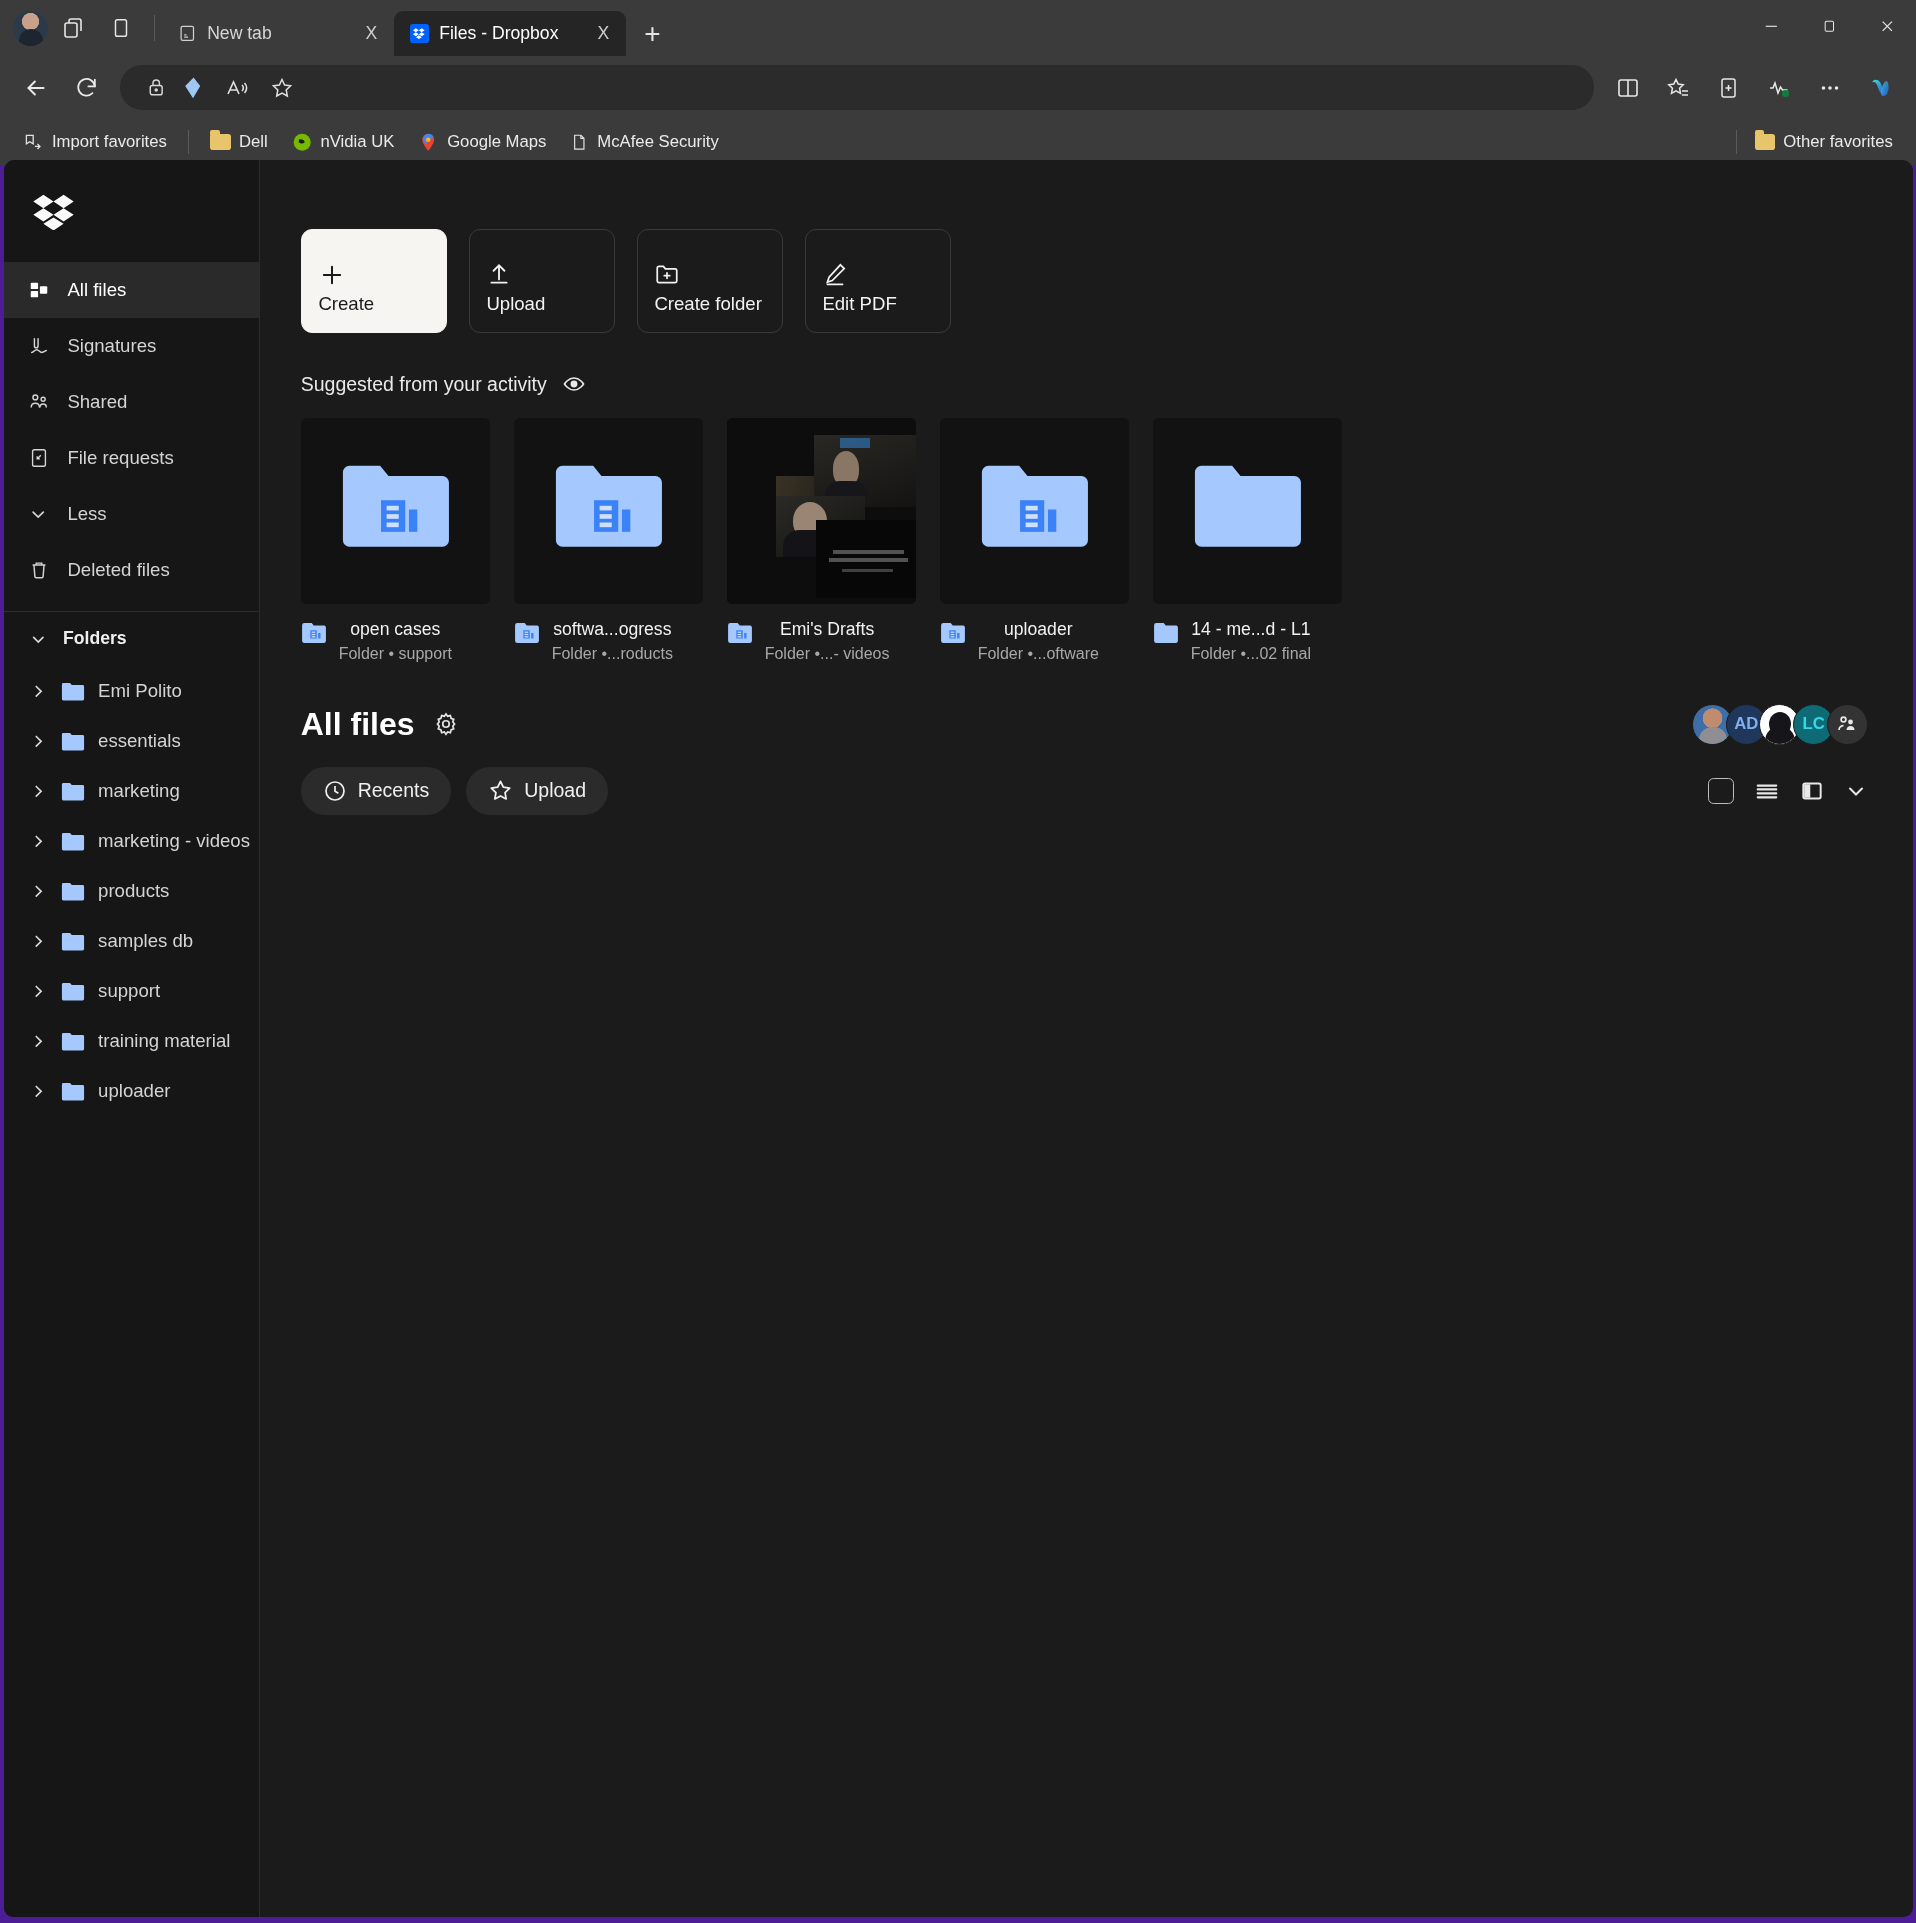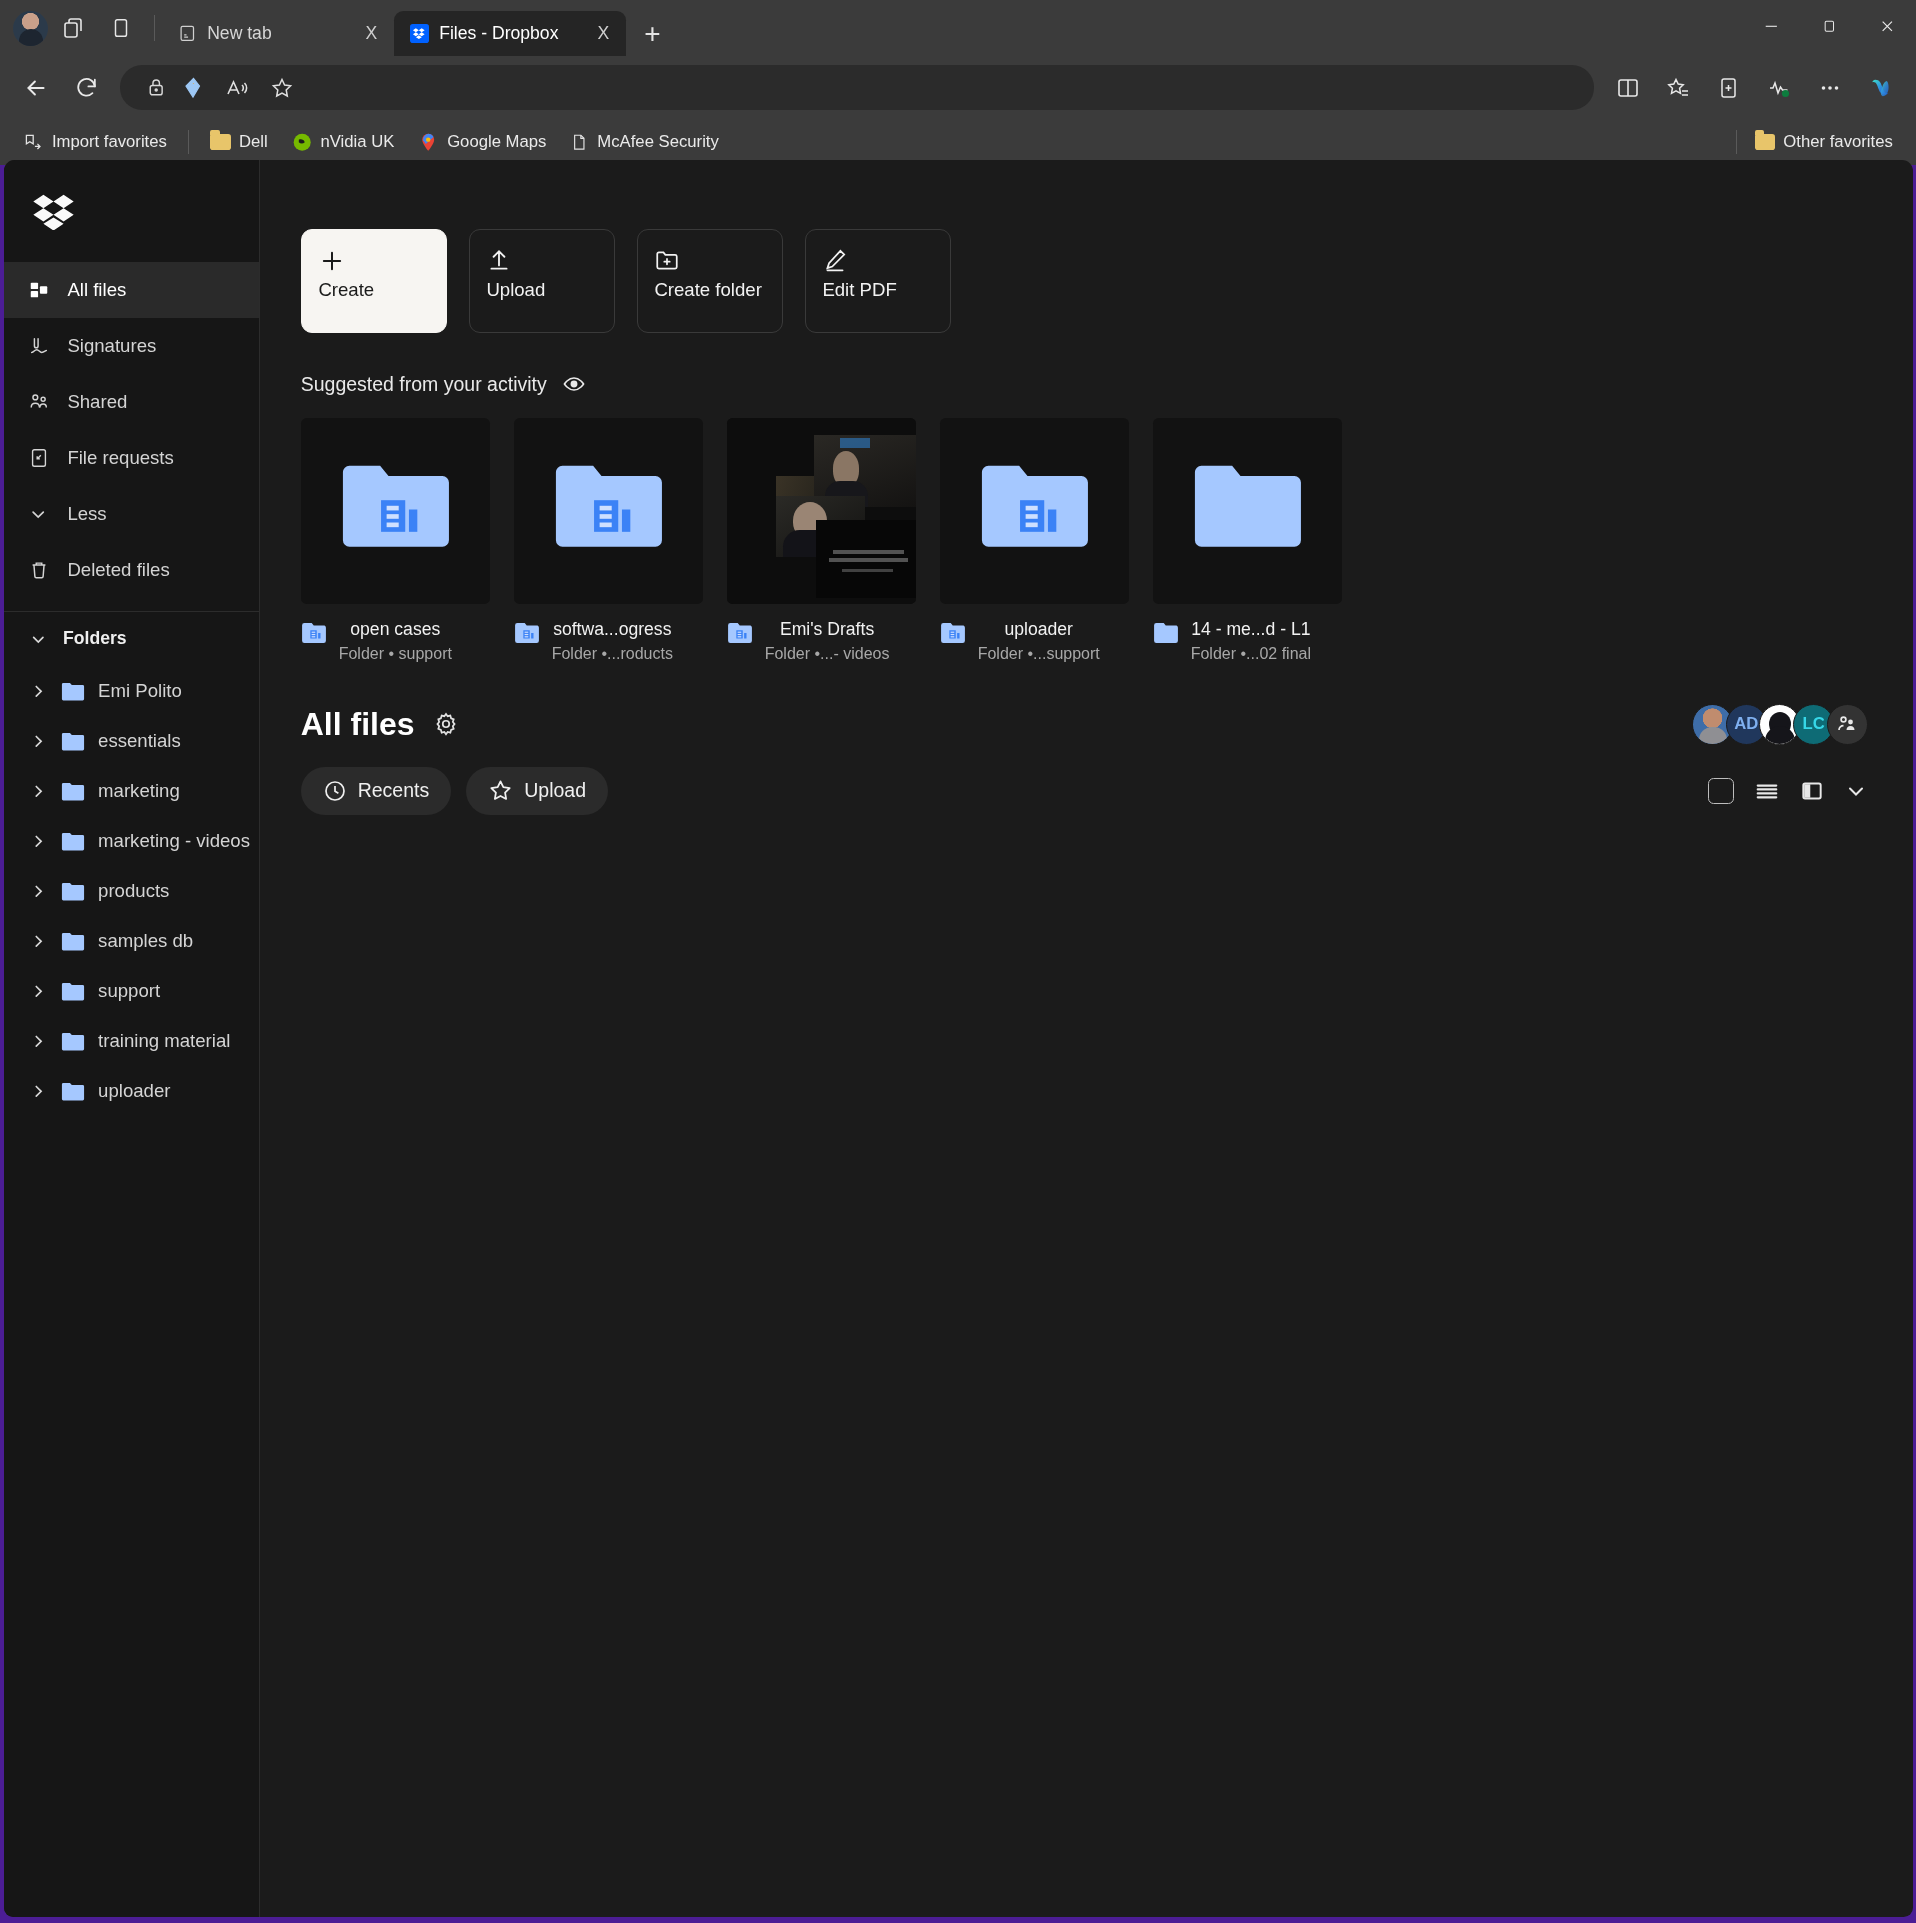--- a/index.html
+++ b/index.html
@@ -110,21 +110,21 @@
   .chev { width: 20.4px; display: flex; align-items: center; justify-content: center; color: #d9d9d9; flex: none; }
   .f-ico { width: 24px; height: 20.4px; flex: none; }
 
   
   .main { flex: 1; height: 100%; padding: 69px 0 0 41px; overflow: hidden; }
 
   .actionbar { display: flex; gap: 22px; }
   .action-card {
     width: 146px; height: 104px; border: 0.9px solid #3a3a3a; border-radius: 11px;
     background: #1b1b1b; color: #f2f2f2; padding: 16.7px 15px 0 16.7px;
-    display: flex; flex-direction: column; justify-content: flex-start;
+    display: flex; flex-direction: column; justify-content: flex-end;
   }
   .action-card.primary { background: #f7f5f2; color: #1a1a1a; border-color: #f7f5f2; }
   .action-ico { height: 32px; display: flex; align-items: flex-start; }
   .action-label { font-size: 18.6px; padding-bottom: 16.7px; white-space: nowrap; }
 
   .suggest-head {
     display: flex; align-items: center; gap: 15px; margin-top: 39px; color: #e9e9e9; font-size: 19.5px;
   }
 
   .cards { display: flex; gap: 24px; margin-top: 22px; text-align: center; }
@@ -715,21 +715,21 @@
                 <path d="M1 3.5A2.5 2.5 0 0 1 3.5 1h8l2.2 2.8h11.8A2.5 2.5 0 0 1 27 6.3v14.2A2.5 2.5 0 0 1 24.5 23h-21A2.5 2.5 0 0 1 1 20.5z" fill="#a5c8ff"></path>
                 <rect x="10" y="9" width="7" height="9" fill="#3b82f6"></rect>
                   <rect x="18.5" y="12" width="2.6" height="6" fill="#3b82f6"></rect>
                 <rect x="11.4" y="10.5" width="4" height="1.3" fill="#cfe0ff"></rect>
                   <rect x="11.4" y="13" width="4" height="1.3" fill="#cfe0ff"></rect>
                   <rect x="11.4" y="15.5" width="4" height="1.3" fill="#cfe0ff"></rect>
               </svg>
             </span>
             <span>
               <span class="card-name" style="display:block;">uploader</span>
-              <span class="card-sub" style="display:block;">Folder •...support</span>
+              <span class="card-sub" style="display:block;">Folder •...oftware</span>
             </span>
           </div>
         </div>
 
         <div class="card">
           <div class="card-thumb">
             <span>
               <svg width="108" height="93" viewBox="0 0 116 100">
                 <path d="M2 10a7 7 0 0 1 7-7h33l9 11h58a7 7 0 0 1 7 7v62a7 7 0 0 1-7 7H9a7 7 0 0 1-7-7z" fill="#a5c8ff"></path>
               </svg>

